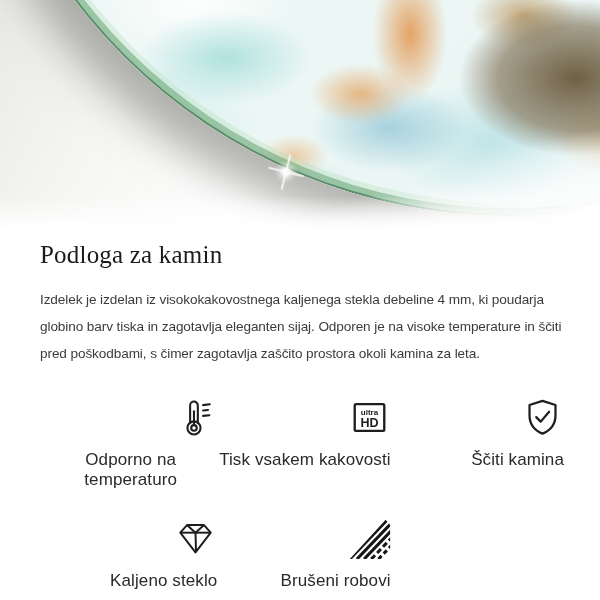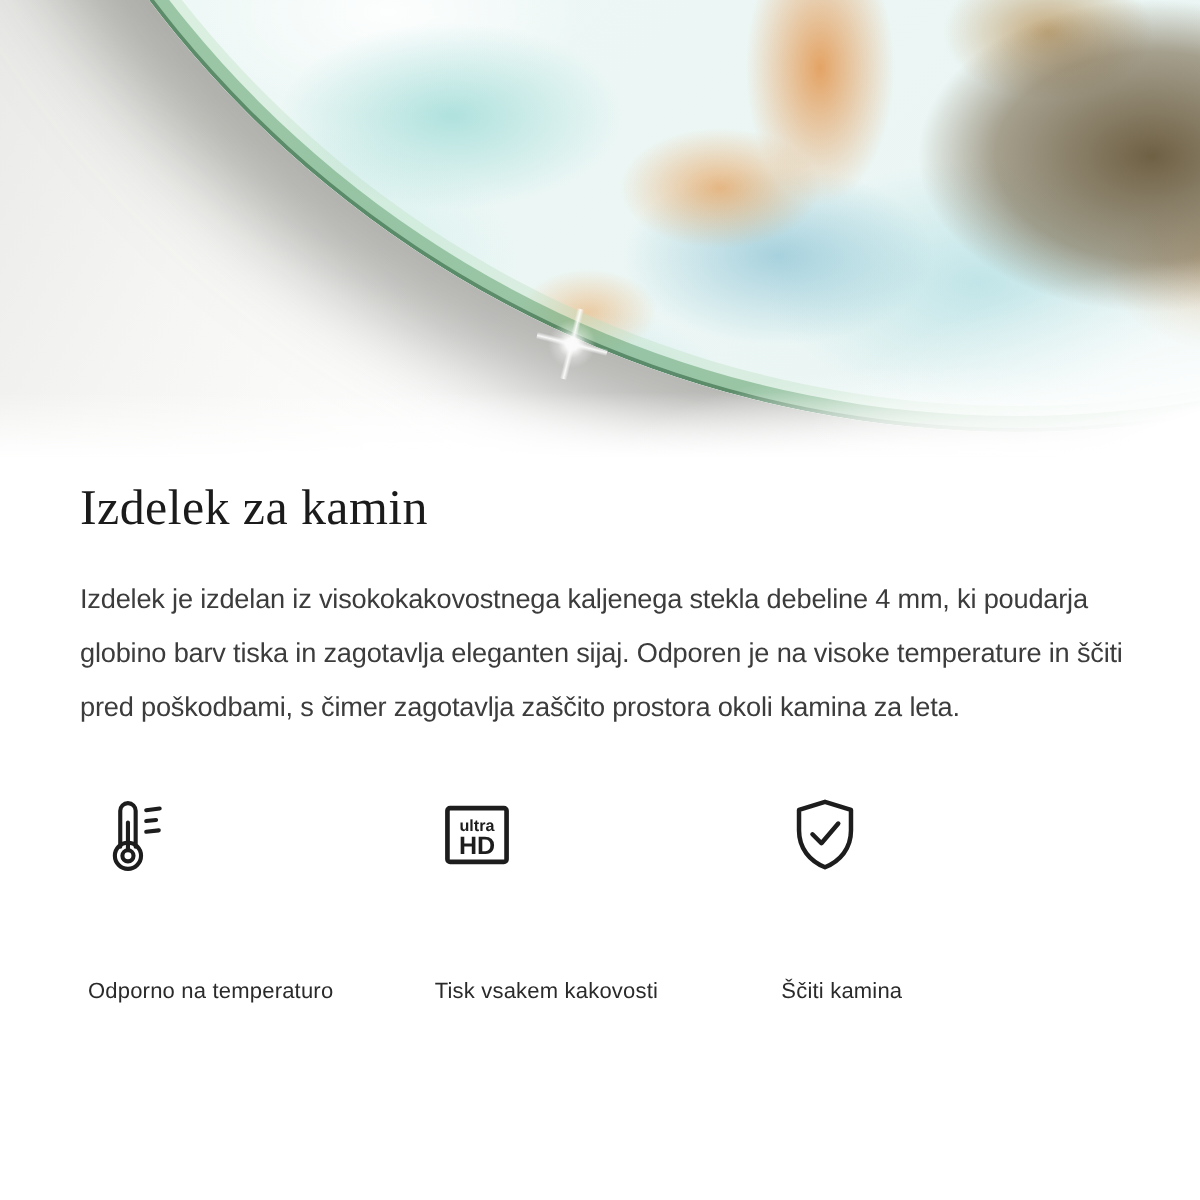--- a/index.html
+++ b/index.html
@@ -66,38 +66,38 @@
     margin:15px 0 0 0;max-width:532px;
     font-size:13.6px;line-height:27px;color:#3c3c3c;letter-spacing:-.1px;
   }
 
   
   .features{
     margin:26px 4px 0 4px;
     display:grid;grid-template-columns:repeat(3,1fr);
     row-gap:24px;justify-items:center;
   }
-  .feature{display:flex;flex-direction:column;align-items:flex-start;width:100%;gap:40px;}
+  .feature{display:flex;flex-direction:column;align-items:flex-end;width:100%;}
   .ficon{height:46px;display:flex;align-items:flex-end;justify-content:center;}
-  .flabel{margin-top:11px;font-size:11px;color:#2a2a2a;letter-spacing:.1px;text-align:center;}
+  .flabel{margin-top:11px;font-size:17px;color:#2a2a2a;letter-spacing:.1px;text-align:center;}
   svg{display:block;}
 </style>
 </head>
 <body>
 
 <div class="page">
 
   <div class="hero" aria-label="Okroglo kaljeno steklo z abstraktnim marmornim tiskom">
     <div class="disc"></div>
     <div class="sparkle"></div>
     <div class="hero-fade"></div>
   </div>
 
   <div class="content">
-    <h1><span>Izdelek za kamin</span><br></h1>
+    <h1><span>Podloga za kamin</span><br></h1>
 
     <p class="desc">Izdelek je izdelan iz visokokakovostnega kaljenega stekla debeline 4 mm, ki poudarja globino barv tiska in zagotavlja eleganten sijaj. Odporen je na visoke temperature in ščiti pred poškodbami, s čimer zagotavlja zaščito prostora okoli kamina za leta.</p>
 
     <div class="features">
 
       <div class="feature">
         <div class="ficon">
           <svg viewBox="0 0 48 48" width="43" height="43" fill="none" stroke="#1d1d1d" stroke-width="2.3" stroke-linecap="round">
             <path d="M18 30.5 V10.5 a4.3 4.3 0 0 1 8.6 0 V30.5"></path>
             <circle cx="22.3" cy="35.6" r="7.3"></circle>
@@ -125,18 +125,48 @@
       <div class="feature">
         <div class="ficon">
           <svg viewBox="0 0 48 48" width="43" height="43" fill="none" stroke="#1d1d1d" stroke-width="2.5" stroke-linecap="round" stroke-linejoin="round">
             <path d="M24 5.5 L38.5 10 V21.5 C38.5 31.6 32.4 38.6 24 42 C15.6 38.6 9.5 31.6 9.5 21.5 V10 Z"></path>
             <path d="M17 23.6 L22 28.6 L31.4 17.6"></path>
           </svg>
         </div>
         <div class="flabel">Ščiti kamina</div>
       </div>
 
+      <div class="feature">
+        <div class="ficon">
+          <svg viewBox="0 0 48 48" width="43" height="43" fill="none" stroke="#1d1d1d" stroke-width="2.2" stroke-linejoin="round">
+            <path d="M14.5 9 H33.5 L41 17.5 L24 39.5 L7 17.5 Z"></path>
+            <path d="M7 17.5 H41"></path>
+            <path d="M14.5 9 L24 17.5 L33.5 9"></path>
+            <path d="M24 17.5 L24.6 39"></path>
+          </svg>
+        </div>
+        <div class="flabel">Kaljeno steklo</div>
+      </div>
 
+      <div class="feature">
+        <div class="ficon">
+          <svg viewBox="0 0 48 48" width="43" height="43" fill="none" stroke="#161616" stroke-width="3.4">
+            <defs>
+              <clipPath id="triClip">
+                  <polygon points="2,47 42,3 47,9 47,47"></polygon>
+                </clipPath>
+            </defs>
+            <g clip-path="url(#triClip)">
+              <path d="M2 47 L44 3"></path>
+              <path d="M10 47 L52 3"></path>
+              <path d="M18 47 L60 3"></path>
+              <path d="M26 47 L68 3" stroke-dasharray="6 3.5"></path>
+              <path d="M34 47 L76 3" stroke-dasharray="5 3.5"></path>
+            </g>
+          </svg>
+        </div>
+        <div class="flabel">Brušeni robovi</div>
+      </div>
 
 
     </div>
   </div>
 </div>
 
 </body></html>

